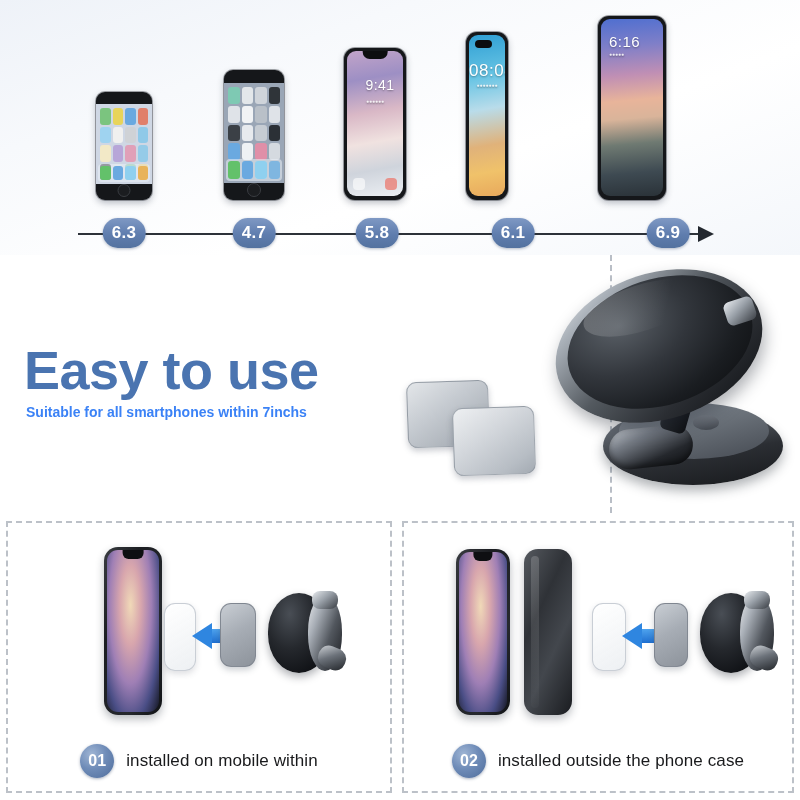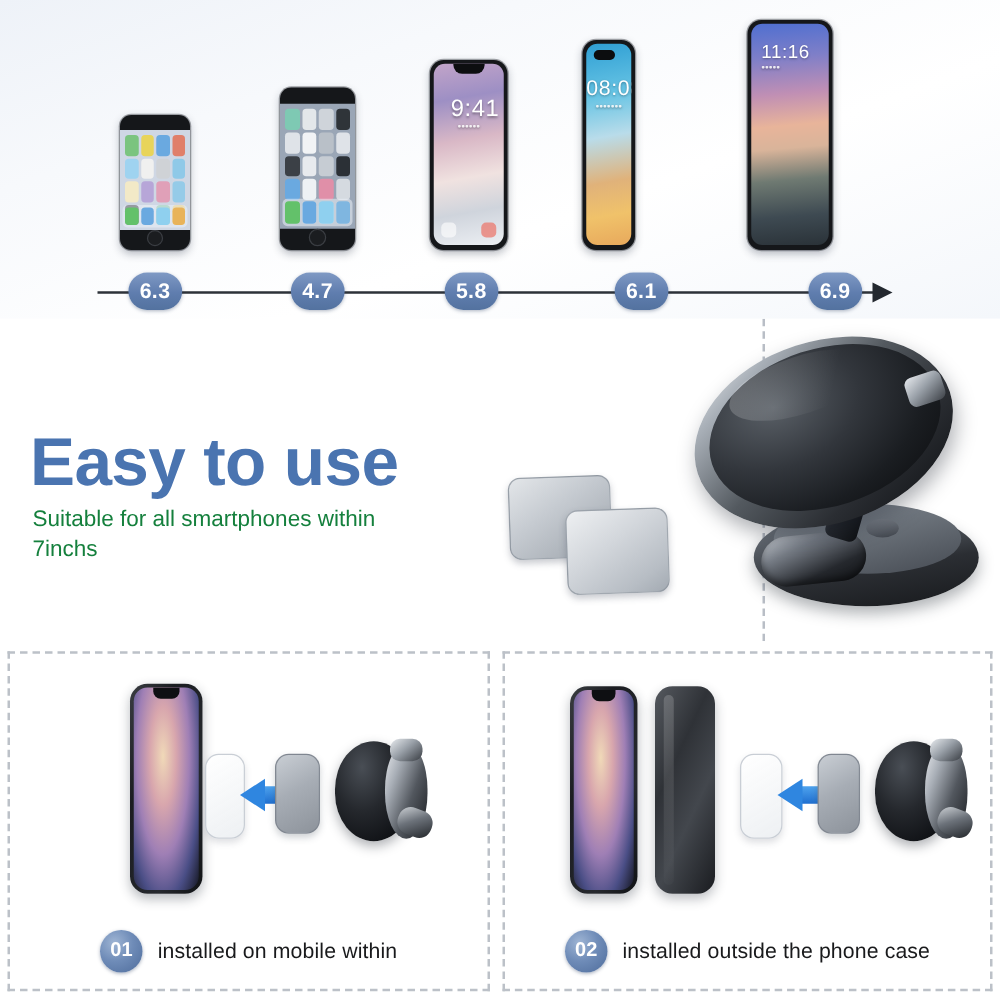--- a/index.html
+++ b/index.html
@@ -73,21 +73,21 @@
 
   
   .mid{position:absolute;left:0;top:255px;width:800px;height:258px;background:#ffffff;overflow:hidden;}
   .mid-dash{position:absolute;left:610px;top:0;width:0;height:258px;border-left:2px dashed #b9bec6;}
   .headline{
     position:absolute;left:24px;top:88px;
     font-size:54px;line-height:1;font-weight:700;color:#4a74b0;letter-spacing:-.5px;
   }
   .subline{
     position:absolute;left:26px;top:148px;width:330px;
-    font-size:18px;line-height:1.34;color:#15803d;font-weight:400;
+    font-size:14px;line-height:1.34;color:#3b82f6;font-weight:700;
   }
 
   
   .hero{position:absolute;left:395px;top:0;width:405px;height:258px;}
   
   .plate{
     position:absolute;border-radius:10px;
     background:linear-gradient(145deg,#e3e6e9 0%,#c6cbd1 40%,#aeb4bb 75%,#9aa1a9 100%);
     box-shadow:0 3px 6px rgba(60,70,85,.28);
     border:1px solid rgba(140,148,158,.75);
@@ -304,40 +304,40 @@
               <i style="background:#7fb6e0"></i>
           </div>
         </div>
         <div class="hbtn" style="bottom:3px;width:12px;height:12px;"></div>
       </div>
 
       <div class="phone" style="left:344px;width:62px;height:152px;border-radius:11px;">
         <div class="screen" style="top:3px;bottom:4px;left:3px;right:3px;border-radius:9px;
              background:linear-gradient(170deg,#c2a4c9 0%,#9d8fc4 20%,#d9b8c6 42%,#f0e2e0 62%,#cfd4dc 80%,#eceff3 100%);">
           <div class="notch" style="width:44%;height:8px;"></div>
-          <div class="scr-time" style="top:26px;font-size:19px;padding-left:10px;">9:41</div>
+          <div class="scr-time" style="top:26px;font-size:14px;padding-left:10px;">9:41</div>
           <div class="scr-sub" style="top:47px;font-size:5px;">●●●●●●</div>
           <div style="position:absolute;left:6px;bottom:6px;width:12px;height:12px;border-radius:4px;background:rgba(255,255,255,.6);"></div>
           <div style="position:absolute;right:6px;bottom:6px;width:12px;height:12px;border-radius:4px;background:rgba(235,120,110,.75);"></div>
         </div>
       </div>
 
       <div class="phone" style="left:466px;width:42px;height:168px;border-radius:11px;">
         <div class="screen" style="top:3px;bottom:4px;left:3px;right:3px;border-radius:9px;
              background:linear-gradient(170deg,#2f9fd4 0%,#67c4e4 26%,#b9dcea 46%,#e0b27a 68%,#f0c26a 84%,#e8a95c 100%);">
           <div class="punch" style="left:6px;top:5px;width:17px;height:8px;"></div>
           <div class="scr-time" style="top:26px;font-size:17px;">08:08</div>
           <div class="scr-sub" style="top:47px;font-size:5px;">●●●●●●●</div>
         </div>
       </div>
 
       <div class="phone" style="left:598px;width:68px;height:184px;border-radius:11px;">
         <div class="screen" style="top:3px;bottom:4px;left:3px;right:3px;border-radius:9px;
              background:linear-gradient(175deg,#4f6fd0 0%,#7f7fc8 16%,#c08fb4 32%,#e8b49a 46%,#d9b49a 56%,#6f7a72 70%,#3e4a52 86%,#2a3238 100%);">
-          <div class="scr-time" style="top:14px;left:8px;right:auto;text-align:left;font-size:15px;">11:16</div>
+          <div class="scr-time" style="top:14px;left:8px;right:auto;text-align:left;font-size:15px;">6:16</div>
           <div class="scr-sub" style="top:32px;left:8px;right:auto;text-align:left;font-size:5px;">●●●●●</div>
         </div>
       </div>
 
     </div>
 
     <div class="timeline">
       <div class="tl-line"></div>
       <div class="tl-arrow"></div>
       <div class="tl-badge" style="left:124px;">6.3</div>

